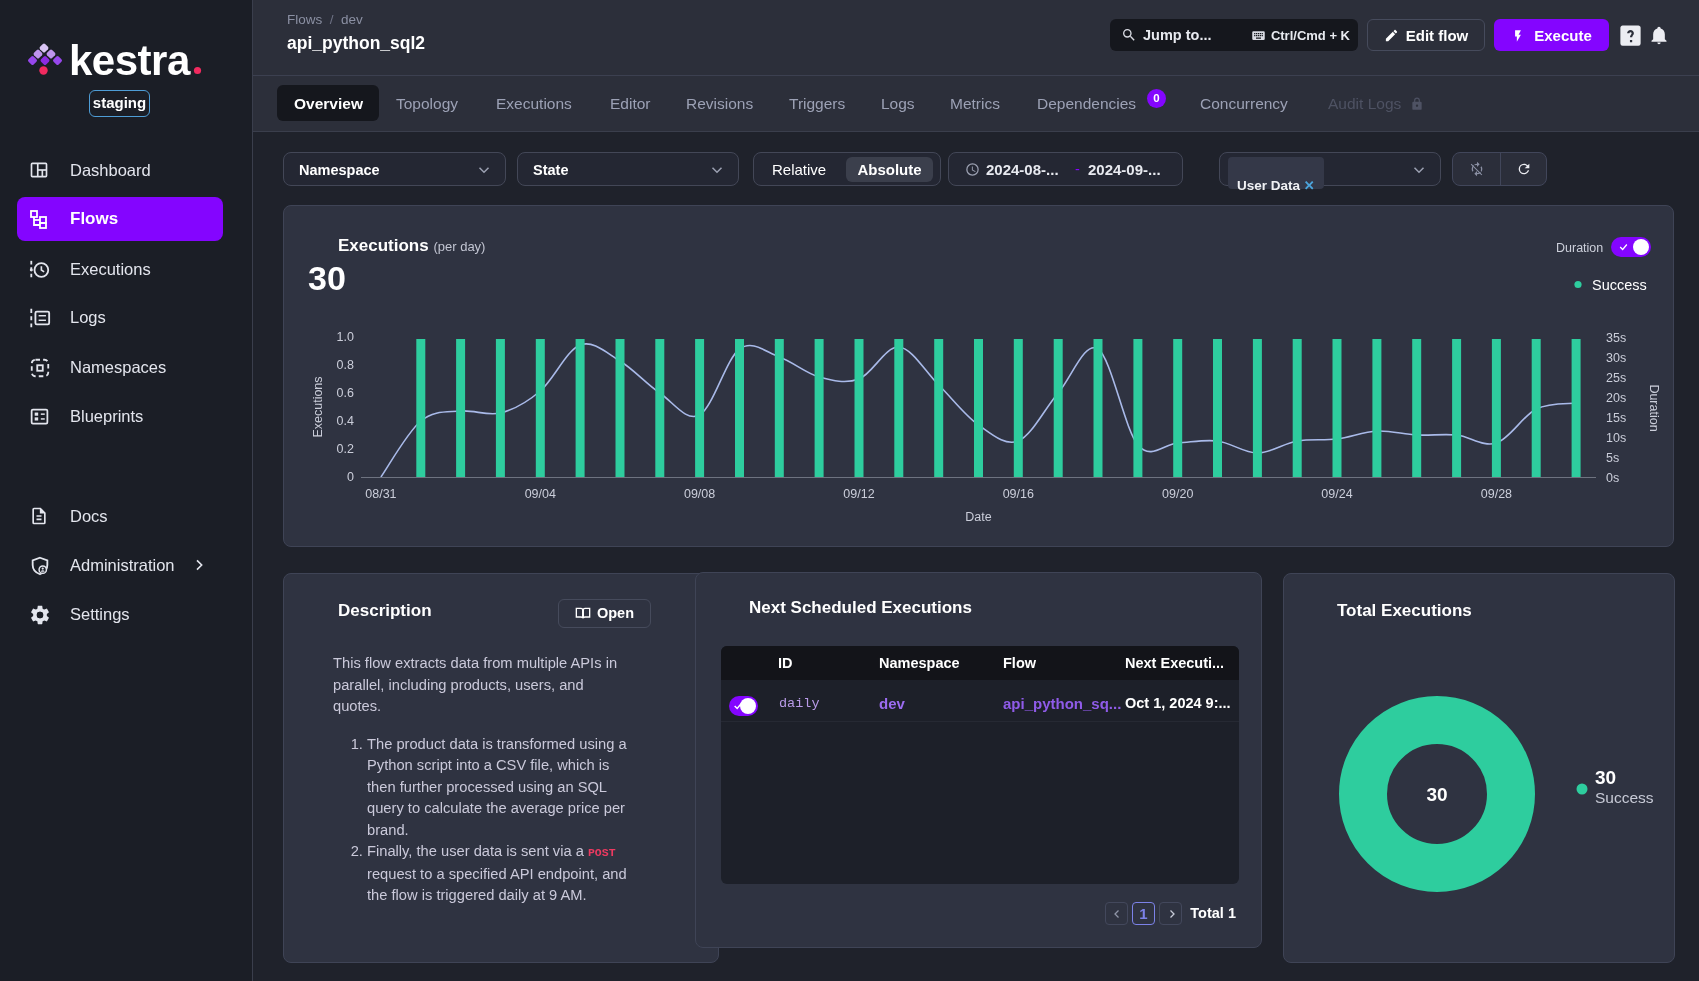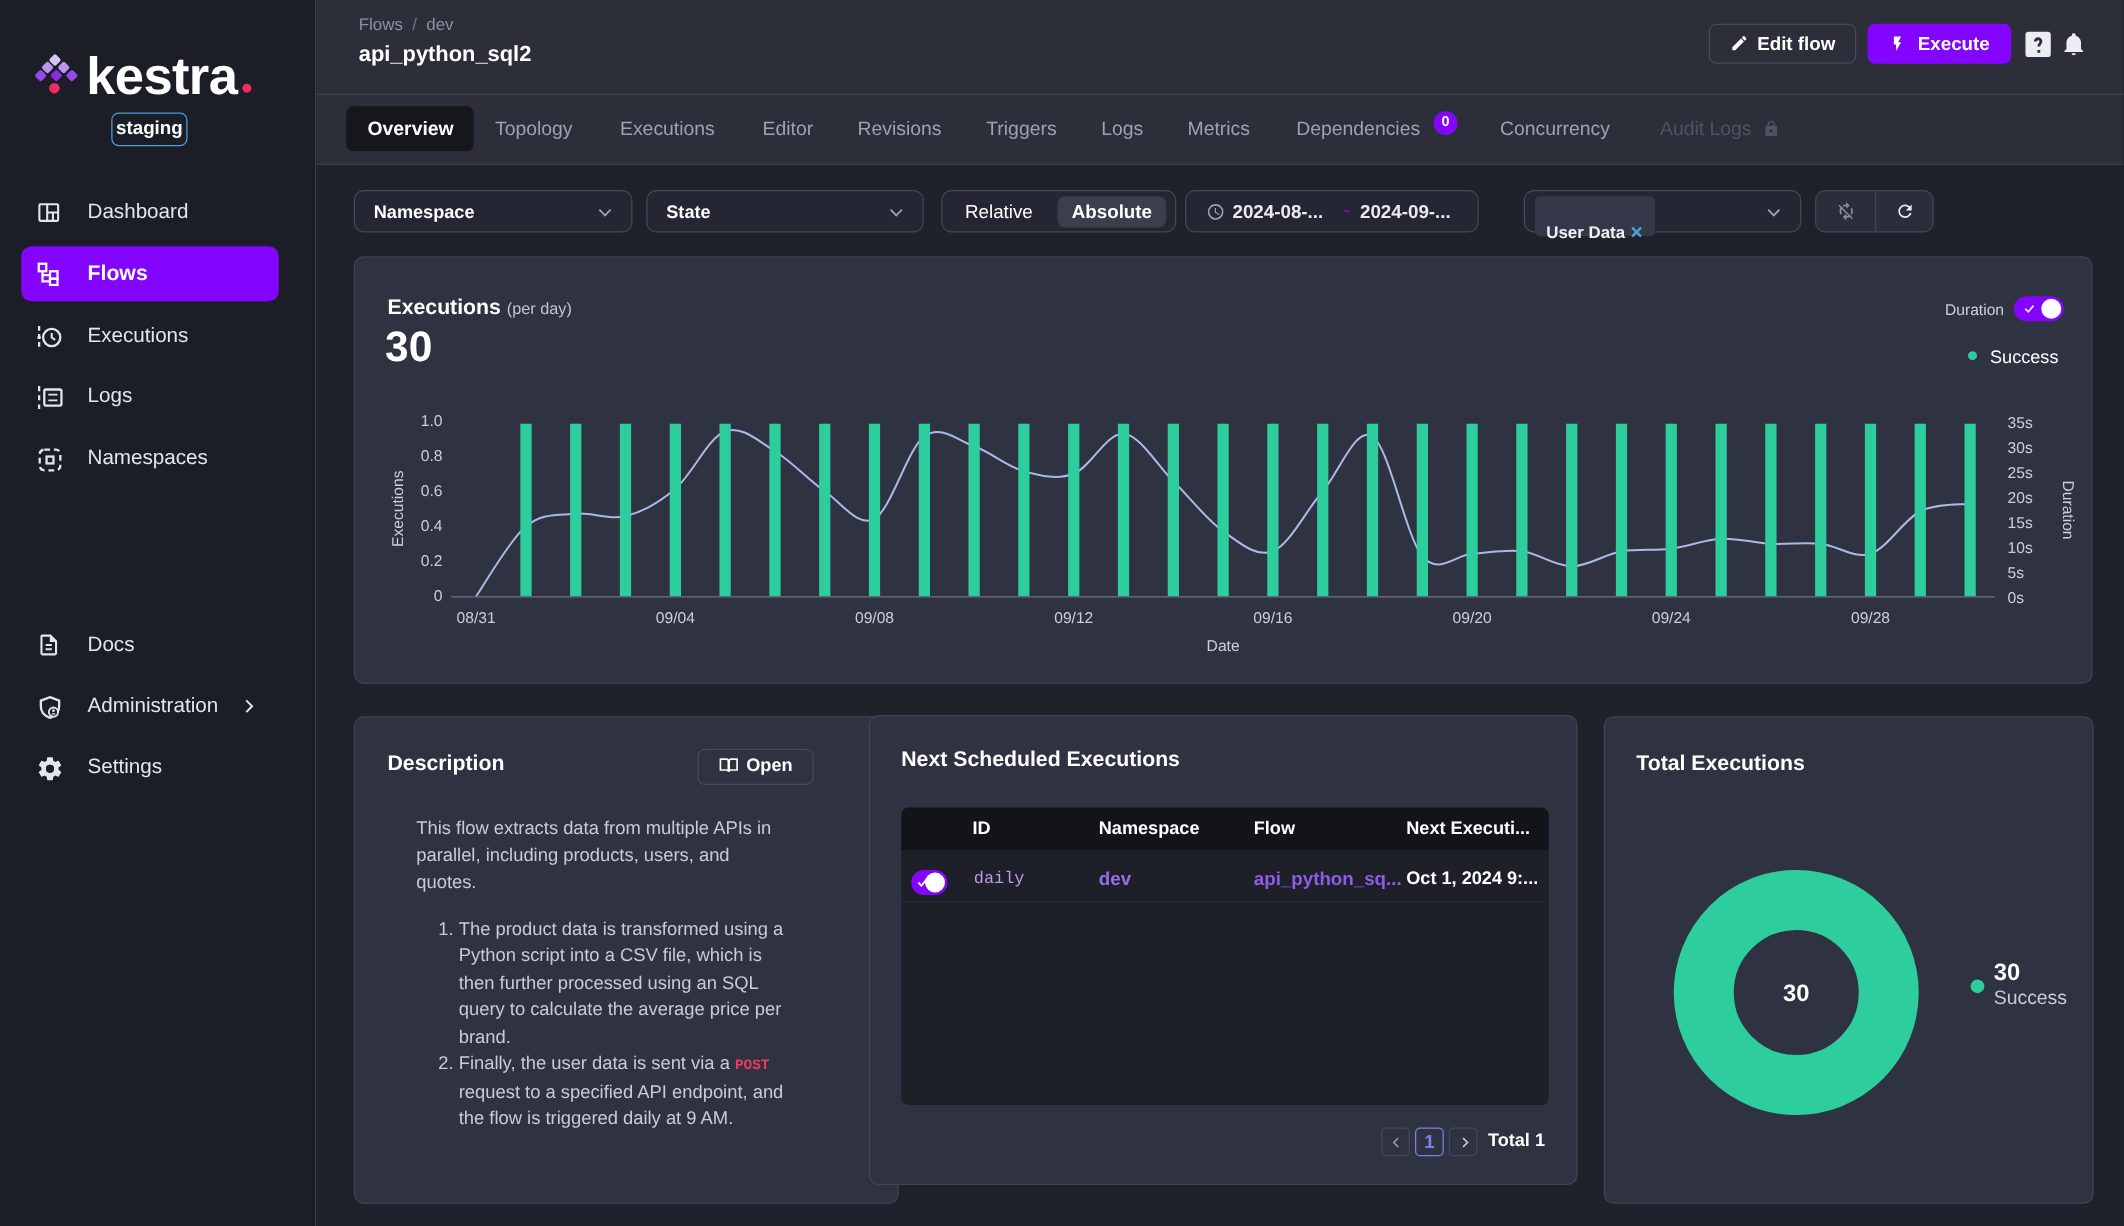--- a/index.html
+++ b/index.html
@@ -34,21 +34,21 @@
 
 .sel { position:absolute; top:152px; height:34px; background:#242733; border:1px solid #434757; border-radius:8px; color:#fff; font-size:14.5px; font-weight:700; }
 .sel .ph { position:absolute; left:15px; top:9px; font-weight:700; }
 .sel .chev { position:absolute; right:12px; top:8px; }
 
 .card { position:absolute; background:#2F3341; border:1px solid #3F4456; border-radius:8px; }
 #cardChart { left:283px; top:205px; width:1391px; height:342px; }
 #cardDesc  { left:283px; top:573px; width:436px; height:390px; }
 #cardNext  { left:695px; top:572px; width:567px; height:376px; }
 #cardTotal { left:1283px; top:573px; width:392px; height:390px; }
-.cardTitle { position:absolute; font-size:17px; font-weight:700; color:#fff; }
+.cardTitle { position:absolute; font-size:17px; font-weight:700; color:#fff;margin-left:28px; }
 </style>
 </head>
 <body>
 <div id="sidebar">
   <svg id="logo" width="180" height="40" viewBox="0 0 180 40">
     <g transform="translate(17,21)">
       <rect x="-3.6" y="-3.6" width="7.2" height="7.2" rx="1.6" transform="translate(0,-14) rotate(45)" fill="#D9C4F4"></rect>
       <rect x="-3.6" y="-3.6" width="7.2" height="7.2" rx="1.6" transform="translate(-6,-8) rotate(45)" fill="#BE93EE"></rect>
       <rect x="-3.6" y="-3.6" width="7.2" height="7.2" rx="1.6" transform="translate(7,-8) rotate(45)" fill="#BE93EE"></rect>
       <rect x="-3.6" y="-3.6" width="7.2" height="7.2" rx="1.6" transform="translate(-11.5,-1.5) rotate(45)" fill="#9747EC"></rect>
@@ -98,20 +98,30 @@
       </svg>
       <span class="lbl">Logs</span>
     </div>
   <div class="nav" style="top:347px">
       <svg width="22" height="22" viewBox="0 0 24 24" fill="none" stroke="#E3E5ED" stroke-width="2">
         <rect x="3" y="3" width="18" height="18" rx="4" stroke-dasharray="5 3.4"></rect>
         <rect x="9" y="9" width="6" height="6" stroke-width="2"></rect>
       </svg>
       <span class="lbl">Namespaces</span>
     </div>
+  <div class="nav" style="top:396px">
+      <svg width="21" height="21" viewBox="0 0 24 24" fill="none" stroke="#E3E5ED" stroke-width="2">
+        <rect x="3" y="4" width="18" height="16" rx="1.5"></rect>
+        <rect x="6.5" y="7.5" width="4" height="3.6" fill="#E3E5ED" stroke="none"></rect>
+        <rect x="6.5" y="13" width="4" height="3.6" fill="#E3E5ED" stroke="none"></rect>
+        <line x1="13.5" y1="9.3" x2="18" y2="9.3" stroke-width="1.7"></line>
+        <line x1="13.5" y1="14.8" x2="18" y2="14.8" stroke-width="1.7"></line>
+      </svg>
+      <span class="lbl">Blueprints</span>
+    </div>
   <div class="nav" style="top:496px">
       <svg width="20" height="20" viewBox="0 0 24 24" fill="#E3E5ED">
         <path d="M14,2H6A2,2 0 0,0 4,4V20A2,2 0 0,0 6,22H18A2,2 0 0,0 20,20V8L14,2M18,20H6V4H13V9H18V20M9,13V11H15V13H9M9,17V15H15V17H9Z"></path>
       </svg>
       <span class="lbl">Docs</span>
     </div>
   <div class="nav" style="top:545px">
       <svg width="22" height="22" viewBox="0 0 24 24" fill="none" stroke="#E3E5ED" stroke-width="2">
         <path d="M12 3 L20 6 V11 C20 16 16.5 19.5 12 21 C7.5 19.5 4 16 4 11 V6 Z"></path>
         <circle cx="15" cy="16" r="4" fill="#1B1E26" stroke="#E3E5ED" stroke-width="1.6"></circle>
@@ -127,20 +137,30 @@
       <svg width="22" height="22" viewBox="0 0 24 24" fill="#E3E5ED">
         <path d="M12,15.5A3.5,3.5 0 0,1 8.5,12A3.5,3.5 0 0,1 12,8.5A3.5,3.5 0 0,1 15.5,12A3.5,3.5 0 0,1 12,15.5M19.43,12.97C19.47,12.65 19.5,12.33 19.5,12C19.5,11.67 19.47,11.34 19.43,11L21.54,9.37C21.73,9.22 21.78,8.95 21.66,8.73L19.66,5.27C19.54,5.05 19.27,4.96 19.05,5.05L16.56,6.05C16.04,5.66 15.5,5.32 14.87,5.07L14.5,2.42C14.46,2.18 14.25,2 14,2H10C9.75,2 9.54,2.18 9.5,2.42L9.13,5.07C8.5,5.32 7.96,5.66 7.44,6.05L4.95,5.05C4.73,4.96 4.46,5.05 4.34,5.27L2.34,8.73C2.21,8.95 2.27,9.22 2.46,9.37L4.57,11C4.53,11.34 4.5,11.67 4.5,12C4.5,12.33 4.53,12.65 4.57,12.97L2.46,14.63C2.27,14.78 2.21,15.05 2.34,15.27L4.34,18.73C4.46,18.95 4.73,19.03 4.95,18.95L7.44,17.94C7.96,18.34 8.5,18.68 9.13,18.93L9.5,21.58C9.54,21.82 9.75,22 10,22H14C14.25,22 14.46,21.82 14.5,21.58L14.87,18.93C15.5,18.67 16.04,18.34 16.56,17.94L19.05,18.95C19.27,19.03 19.54,18.95 19.66,18.73L21.66,15.27C21.78,15.05 21.73,14.78 21.54,14.63L19.43,12.97Z" fill-rule="evenodd"></path>
         <circle cx="12" cy="12" r="3.5" fill="#1B1E26"></circle>
       </svg>
       <span class="lbl">Settings</span>
     </div>
 </div>
 <div id="header">
   <div id="crumb">Flows&nbsp; <span style="color:#6E7285">/</span> &nbsp;dev</div>
   <div id="title">api_python_sql2</div>
+  <div id="search">
+    <svg style="position:absolute;left:11px;top:8px" width="16" height="16" viewBox="0 0 24 24" fill="#D9DBE3">
+        <path d="M9.5,3A6.5,6.5 0 0,1 16,9.5C16,11.11 15.41,12.59 14.44,13.73L14.71,14H15.5L20.5,19L19,20.5L14,15.5V14.71L13.73,14.44C12.59,15.41 11.11,16 9.5,16A6.5,6.5 0 0,1 3,9.5A6.5,6.5 0 0,1 9.5,3M9.5,5C7,5 5,7 5,9.5C5,12 7,14 9.5,14C12,14 14,12 14,9.5C14,7 12,5 9.5,5Z"></path>
+      </svg>
+    <span class="jt">Jump to...</span>
+    <svg style="position:absolute;left:141px;top:9px" width="15" height="15" viewBox="0 0 24 24" fill="#D9DBE3">
+        <path d="M19,10H17V8H19M19,13H17V11H19M16,10H14V8H16M16,13H14V11H16M16,17H8V15H16M7,10H5V8H7M7,13H5V11H7M8,11H10V13H8M8,8H10V10H8M11,11H13V13H11M11,8H13V10H11M20,5H4C2.89,5 2,5.89 2,7V17A2,2 0 0,0 4,19H20A2,2 0 0,0 22,17V7C22,5.89 21.1,5 20,5Z"></path>
+      </svg>
+    <span class="ks">Ctrl/Cmd + K</span>
+  </div>
   <button class="btn-edit"><svg style="vertical-align:-2.5px;margin-right:7px" width="15" height="15" viewBox="0 0 24 24" fill="#fff">
         <path d="M20.71,7.04C21.1,6.65 21.1,6 20.71,5.63L18.37,3.29C18,2.9 17.35,2.9 16.96,3.29L15.12,5.12L18.87,8.87M3,17.25V21H6.75L17.81,9.93L14.06,6.18L3,17.25Z"></path>
       </svg>Edit flow</button>
   <button class="btn-exec"><svg style="vertical-align:-2.5px;margin-right:9px" width="14" height="14" viewBox="0 0 24 24" fill="#fff">
         <path d="M7,2V13H10V22L17,10H13L17,2H7Z"></path>
       </svg>Execute</button>
   <svg style="position:absolute;left:1364px;top:22px" width="27" height="27" viewBox="0 0 24 24" fill="#ECEDF2">
       <path fill-rule="evenodd" d="M15,10C15,8.34 13.66,7 12,7C10.34,7 9,8.34 9,10H11A1,1 0 0,1 12,9A1,1 0 0,1 13,10C13,11 11.5,11.75 11.5,13.5H13.5C13.5,12.25 15,11.5 15,10M13.5,16H11.5V18H13.5M19,3H5C3.89,3 3,3.9 3,5V19A2,2 0 0,0 5,21H19A2,2 0 0,0 21,19V5C21,3.89 20.1,3 19,3Z"></path>
     </svg>
   <svg style="position:absolute;left:1396px;top:25px" width="20" height="20" viewBox="0 0 24 24" fill="#ECEDF2">

